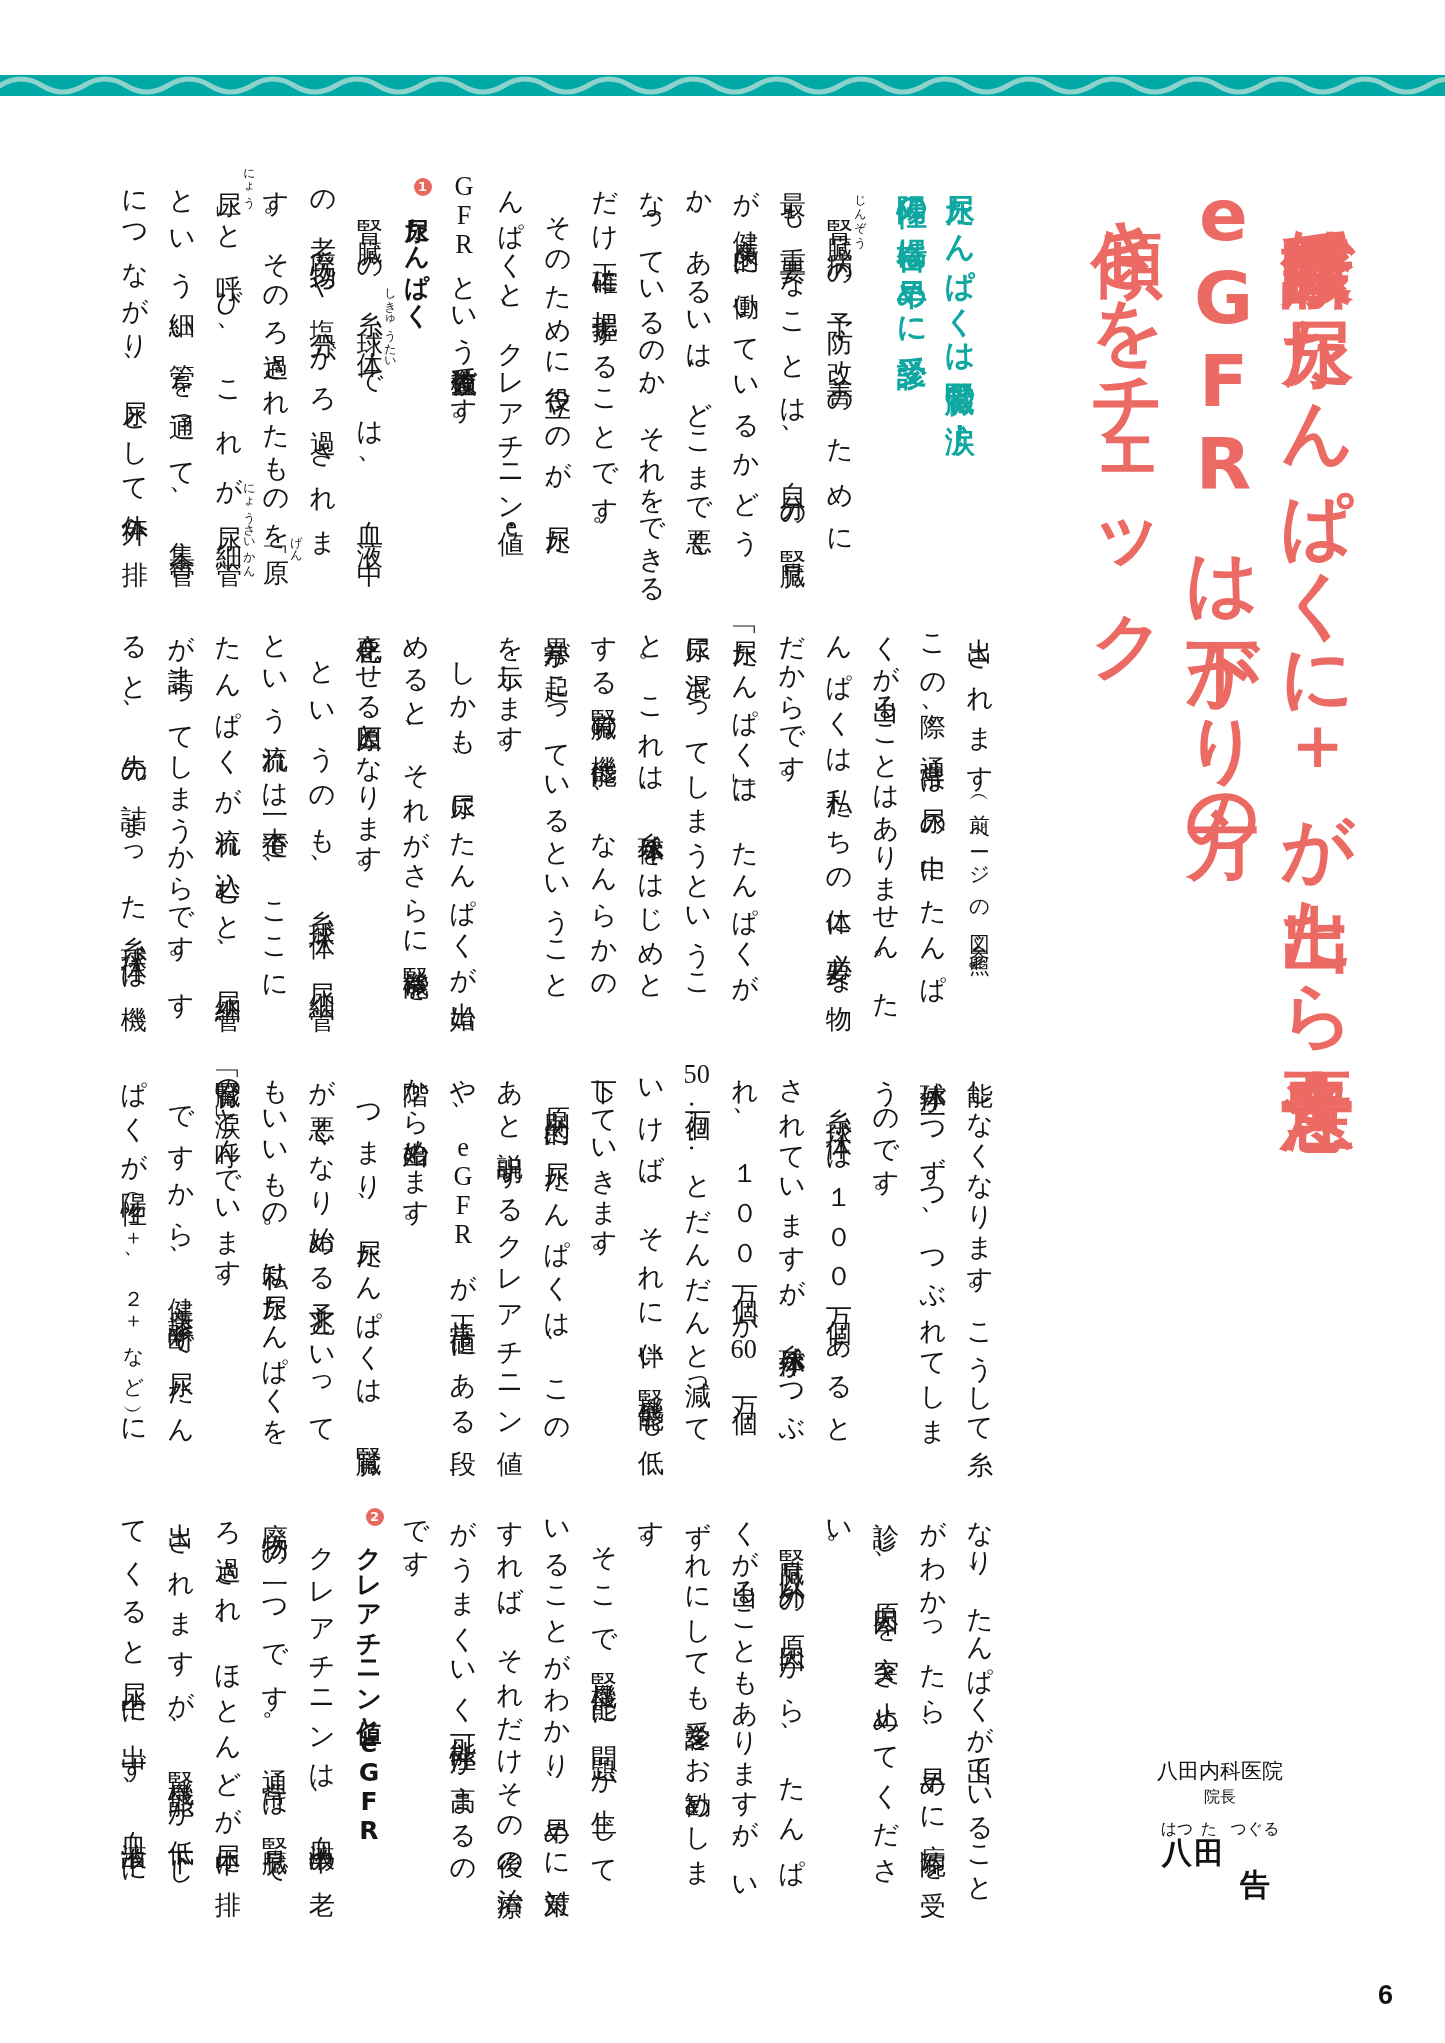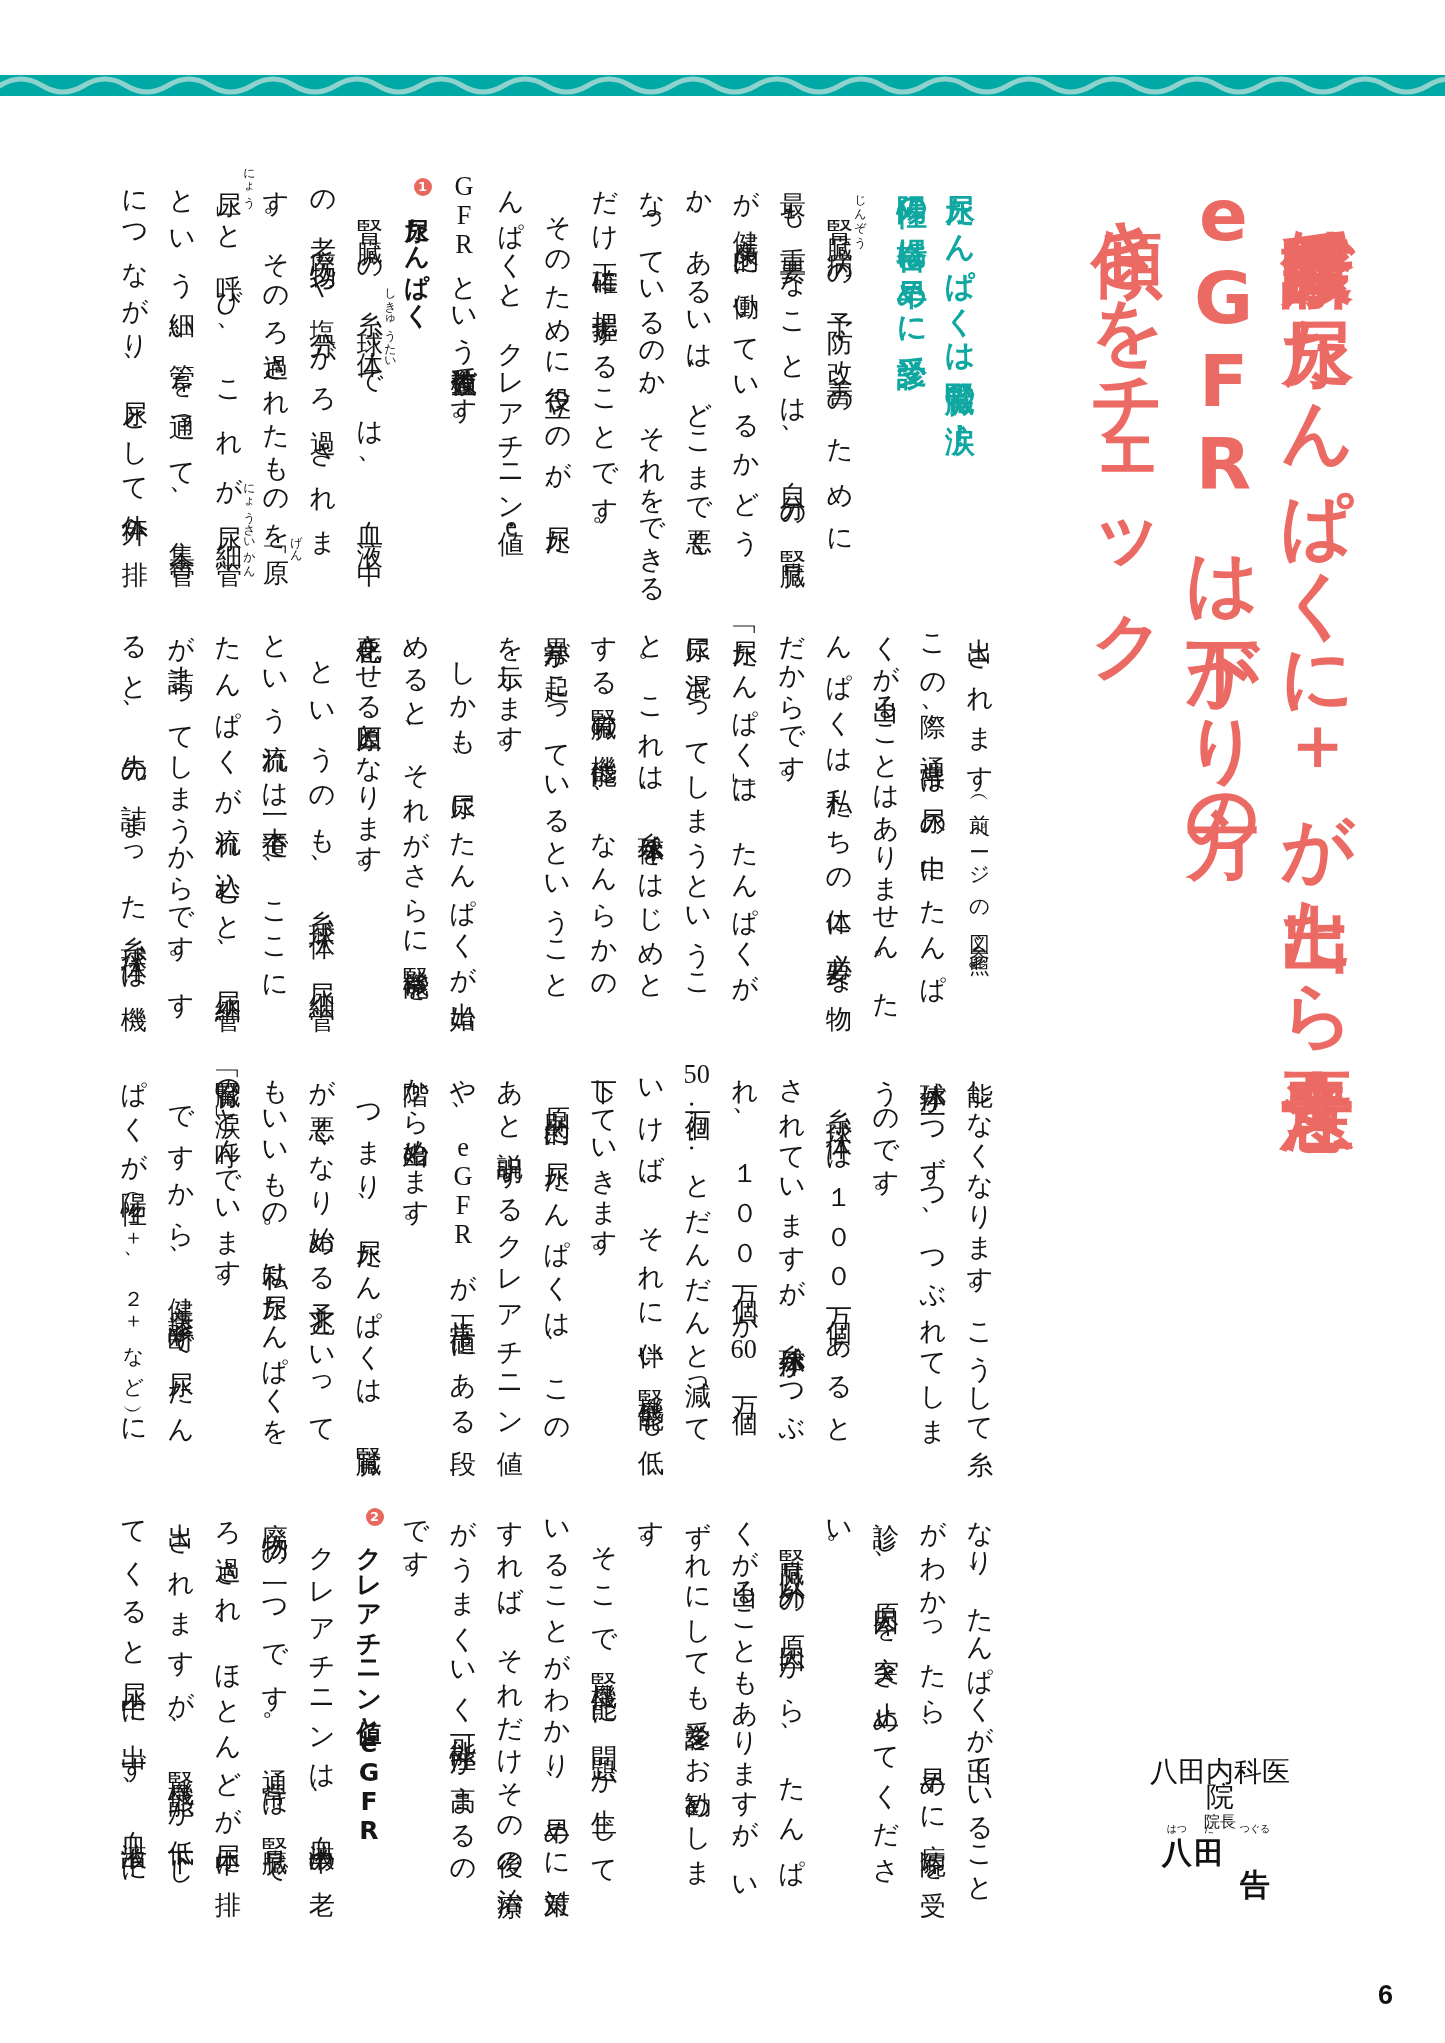--- a/index.html
+++ b/index.html
@@ -70,26 +70,26 @@
   .heading .htext {
     font-family: "DejaVu Sans", sans-serif; font-weight: bold;
     font-size: 25px; text-orientation: upright;
   }
 
   
   .author {
     position: absolute; left: 1140px; top: 1759px; width: 160px;
     font-family: "DejaVu Sans", sans-serif; color: #111111; text-align: center;
   }
-  .author .clinic { font-size: 28px; line-height: 25px; }
+  .author .clinic { font-size: 21px; line-height: 25px; }
   .author .role { font-size: 16px; line-height: 26px; }
   .namewrap { position: absolute; left: 1161px; top: 1822px; display: flex; font-family: "DejaVu Sans", sans-serif; color: #111111; }
   .nchar { display: flex; flex-direction: column; align-items: center; width: 32px; }
   .nchar.gap { margin-left: 14px; gap: 32px; }
-  .nread { font-size: 10px; line-height: 14px; height: 14px; white-space: nowrap; }
+  .nread { font-size: 16px; line-height: 14px; height: 14px; white-space: nowrap; }
   .nk { font-weight: bold; font-size: 30px; line-height: 34px; }
 
   .pagenum {
     position: absolute; left: 1378px; top: 1980px;
     font-family: "Liberation Sans", sans-serif; font-weight: bold;
     font-size: 27px; line-height: 30px; color: #111111;
   }
 </style>
 </head>
 <body>

